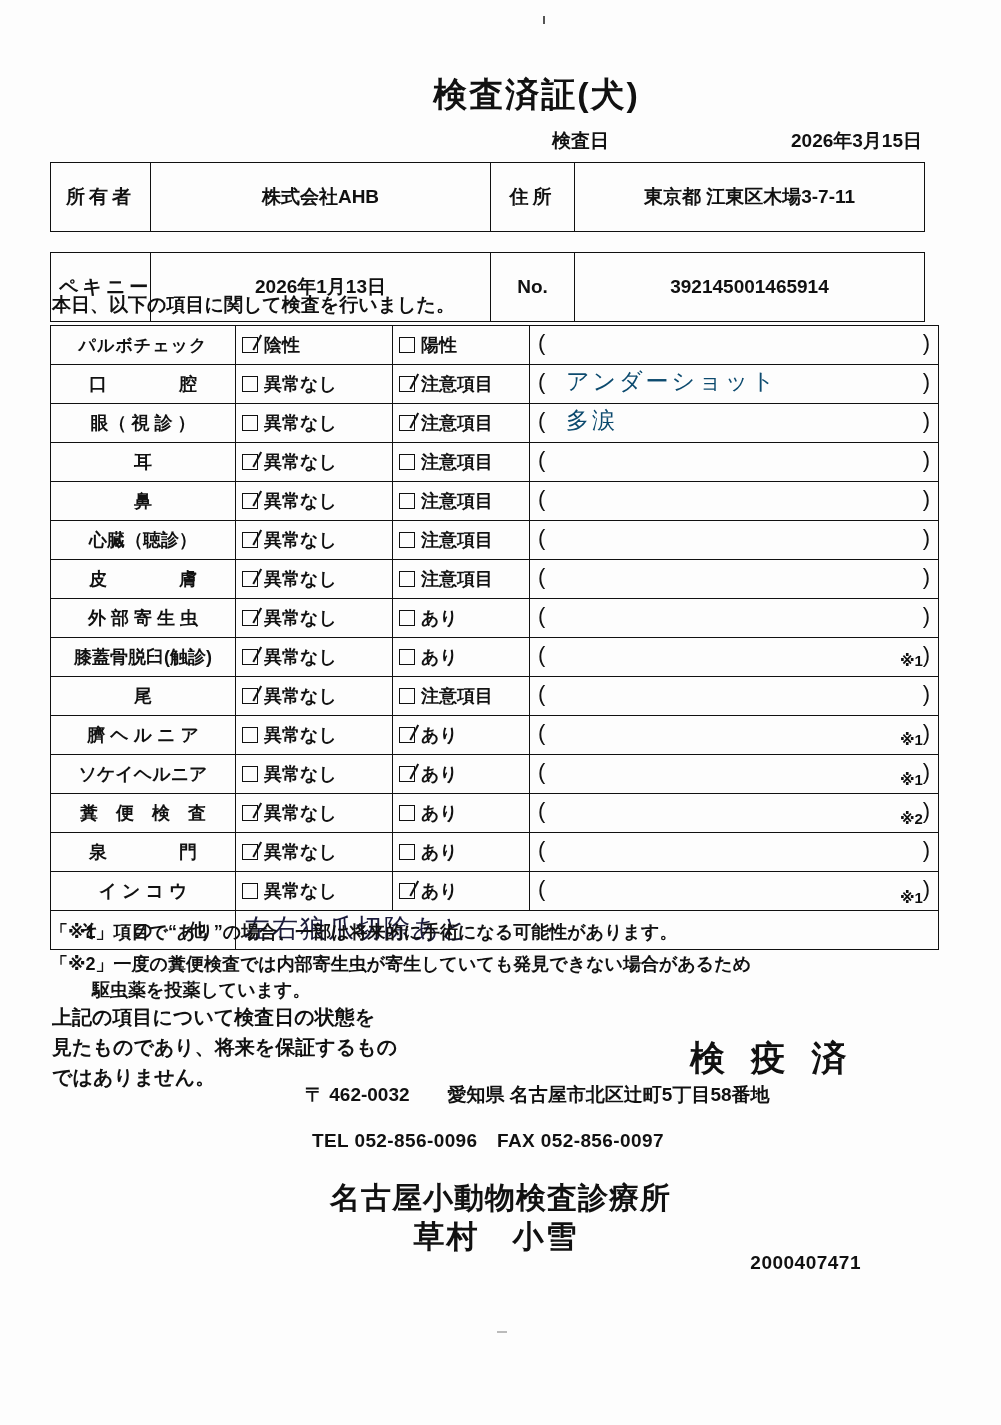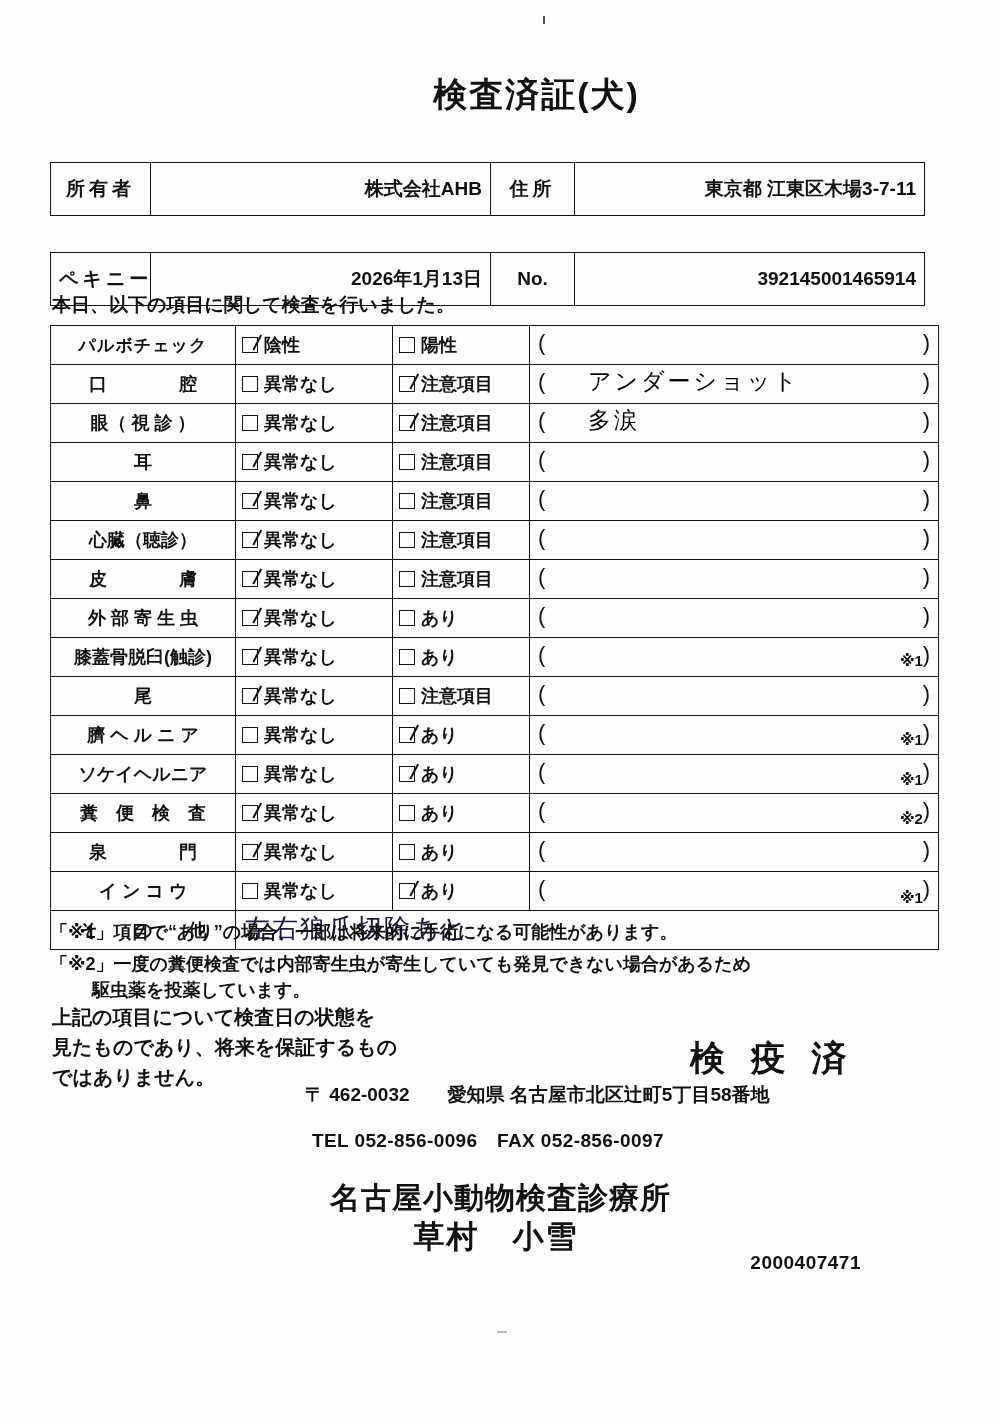--- a/index.html
+++ b/index.html
@@ -62,32 +62,32 @@
   .hdr {
     position: absolute;
     left: 50px;
     border-collapse: collapse;
     table-layout: fixed;
   }
   .hdr td {
     border: 1.6px solid #111;
     height: 36px;
     font-size: 19px;
-    padding: 8px 8px;
+    padding: 16px 8px;
     vertical-align: middle;
     white-space: nowrap;
     overflow: hidden;
   }
   .lbl {
     text-align: center;
     font-weight: bold;
     letter-spacing: 4px;
   }
   .val {
-    text-align: right;
+    text-align: center;
     font-weight: bold;
   }
   .val-right {
     text-align: right;
     font-weight: bold;
   }
 
   #hdr1 { top: 162px; width: 874px; }
   #hdr2 { top: 210px; width: 874px; }
   #hdr3 { top: 252px; width: 874px; }
@@ -146,26 +146,26 @@
     height: 17px;
     border-right: 2px solid #111;
     transform: rotate(28deg);
   }
   .opt-label { font-weight: bold; font-size: 18px; margin-top: 12px; }
 
   .paren-open { position: absolute; left: 8px; top: 4px; font-size: 22px; }
   .paren-close { position: absolute; right: 8px; top: 4px; font-size: 22px; }
   .hand {
     position: absolute;
-    left: 58px;
+    left: 36px;
     top: 1px;
     font-size: 23px;
     font-family: "DejaVu Sans", sans-serif;
     letter-spacing: 3px;
-    color: #000000;
+    color: #0c4a6e;
   }
   .hand-other {
     position: absolute;
     left: 8px;
     top: 0px;
     font-size: 26px;
     letter-spacing: 2px;
     color: #1a1a3a;
   }
   .marknote {
@@ -268,20 +268,24 @@
 </head>
 <body>
 
 <div class="page">
 
   <div class="speck"></div>
   <div class="speck2"></div>
 
   <div class="doc-title">検査済証(犬)</div>
 
+  <div class="exam-date-row">
+    <span class="exam-date-label">検査日</span>
+    <span class="exam-date-value">2026年3月15日</span>
+  </div>
 
   <table class="hdr" id="hdr1">
     <colgroup>
       <col style="width:100px">
         <col style="width:340px">
         <col style="width:84px">
         <col style="width:350px">
     </colgroup>
     <tbody>
         <tr>

